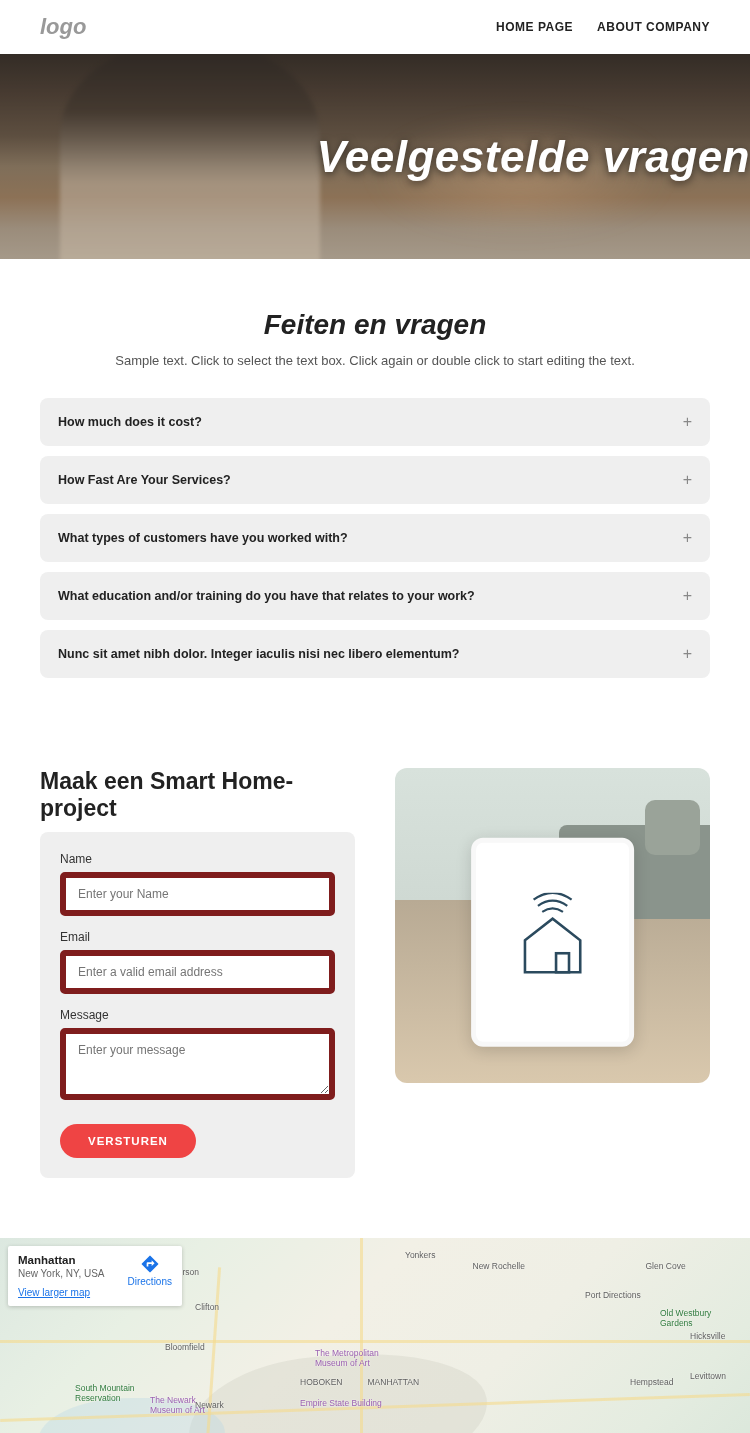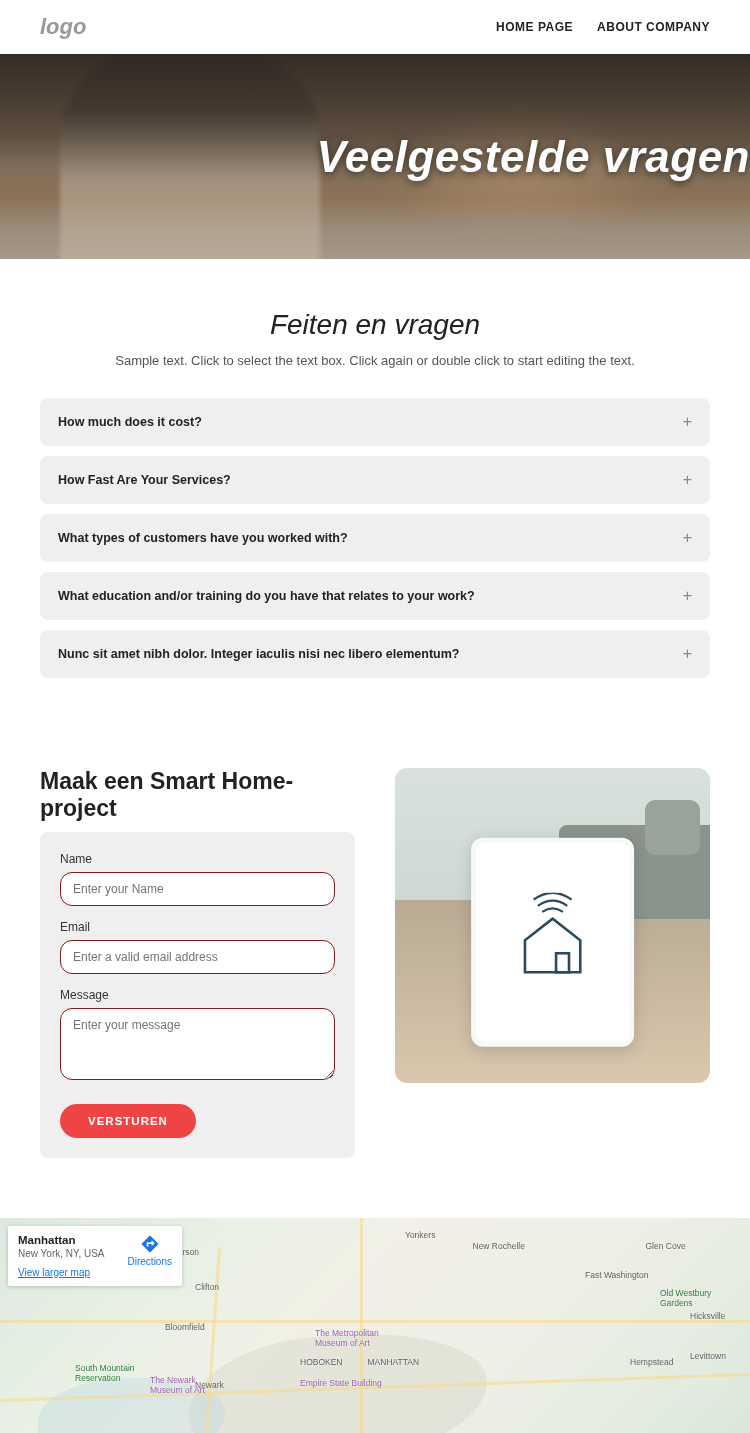--- a/index.html
+++ b/index.html
@@ -13,36 +13,36 @@
   
   
   .hero { position: relative; height: 205px; background: linear-gradient(180deg, #3a3530 0%, #5a4d42 20%, #7a6a58 40%, #ae9a7f 55%, #c29f7a 70%, #d8c8b2 85%, #e8dcc8 100%); display: flex; align-items: center; justify-content: flex-end; overflow: hidden; }
   .hero::before { content: ""; position: absolute; inset: 0; background: rgba(40,30,20,0.35); }
   .hero-woman { position: absolute; left: 60px; bottom: -20px; width: 260px; height: 240px; background: linear-gradient(180deg, #2a2522 0%, #3d342c 30%, #b8a998 60%, #c9baa6 100%); border-radius: 50% 50% 0 0 / 40% 40% 0 0; opacity: 0.6; filter: blur(2px); }
   .hero-blur { position: absolute; right: 80px; top: 30%; width: 300px; height: 120px; background: radial-gradient(ellipse, rgba(255,200,150,0.25), transparent 70%); filter: blur(12px); }
   .hero h1 { position: relative; z-index: 2; color: #fff; font-size: 44px; font-weight: 700; font-style: italic; text-shadow: 0 2px 8px rgba(0,0,0,0.6); letter-spacing: 0.5px; }
   
   
   .faq-section { padding: 50px 40px 60px; text-align: center; }
-  .faq-section h2 { font-size: 28px; font-weight: 400; font-style: italic; color: #222; margin-bottom: 12px; }
+  .faq-section h2 { font-size: 28px; font-weight: 700; font-style: italic; color: #222; margin-bottom: 12px; }
   .faq-section .subtitle { font-size: 13px; color: #555; margin-bottom: 30px; }
   .accordion { display: flex; flex-direction: column; gap: 10px; }
   .accordion-item { background: #efefef; border-radius: 8px; padding: 16px 18px; display: flex; justify-content: space-between; align-items: center; text-align: left; cursor: pointer; }
   .accordion-item span:first-child { font-size: 12.5px; font-weight: 700; color: #222; }
   .plus-icon { color: #888; font-size: 16px; font-weight: 300; line-height: 1; }
   
   
   .contact-section { padding: 30px 40px 60px; display: flex; gap: 40px; align-items: flex-start; }
   .contact-left { flex: 1; }
   .contact-left h2 { font-size: 23px; font-weight: 700; color: #222; margin-bottom: 10px; }
   .contact-left .subtitle { font-size: 12.5px; color: #444; margin-bottom: 28px; }
   .form-box { background: #efefef; border-radius: 8px; padding: 20px; }
   .form-group { margin-bottom: 14px; }
   .form-group label { display: block; font-size: 12px; color: #333; margin-bottom: 6px; }
-  .form-group input, .form-group textarea { width: 100%; padding: 9px 12px; border: 1px solid #7f1d1d; border-radius: 12px; font-size: 12px; color: #555; font-family: inherit; background: #fff; }
+  .form-group input, .form-group textarea { width: 100%; padding: 9px 12px; border: 6px solid #7f1d1d; border-radius: 5px; font-size: 12px; color: #555; font-family: inherit; background: #fff; }
   .form-group textarea { height: 72px; resize: vertical; }
   .submit-btn { background: #ef4444; color: #fff; border: none; padding: 11px 28px; border-radius: 20px; font-size: 11.5px; font-weight: 700; letter-spacing: 1px; cursor: pointer; margin-top: 6px; }
   
   .contact-right { flex: 1; }
   .tablet-image { width: 100%; aspect-ratio: 1; border-radius: 12px; background: linear-gradient(180deg, #d8e2dc 0%, #cfd9d3 42%, #b8aa94 42%, #d9c8ad 100%); position: relative; overflow: hidden; }
   .couch { position: absolute; top: 18%; right: 0; width: 48%; height: 30%; background: #8a948c; border-radius: 8px 0 0 8px; }
   .couch::before { content: ""; position: absolute; top: -25px; right: 10px; width: 55px; height: 55px; background: #9aa399; border-radius: 10px; }
   .tablet-frame { position: absolute; left: 50%; top: 50%; transform: translate(-50%, -42%); width: 52%; aspect-ratio: 0.78; background: #fff; border-radius: 12px; box-shadow: 0 4px 16px rgba(0,0,0,0.15); display: flex; align-items: center; justify-content: center; border: 5px solid #f8f8f8; }
   .tablet-stand { position: absolute; left: 50%; bottom: 16%; transform: translateX(-50%); width: 30%; height: 12px; background: #c9a86b; border-radius: 6px; }
   .house-icon svg { width: 95px; height: 95px; }
@@ -171,21 +171,21 @@
   <div class="map-label" style="left:22%; top:36%;">Bloomfield</div>
   <div class="map-label" style="left:22%; top:10%;">Paterson</div>
   <div class="map-label" style="left:26%; top:22%;">Clifton</div>
   <div class="map-label" style="left:54%; top:4%;">Yonkers</div>
   <div class="map-label" style="left:63%; top:8%;">New Rochelle</div>
   <div class="map-label" style="left:40%; top:48%;">HOBOKEN</div>
   <div class="map-label" style="left:92%; top:32%;">Hicksville</div>
   <div class="map-label" style="left:92%; top:46%;">Levittown</div>
 
   <div class="map-label" style="left:85%; top:8%;padding-left:8px;">Glen Cove</div>
-  <div class="map-label" style="left:78%; top:18%;">Fast Washington</div>
+  <div class="map-label" style="left:78%; top:18%;">Port Directions</div>
   <div class="map-label green" style="left:10%; top:50%; width:60px;">South Mountain Reservation</div>
   <div class="map-label green" style="left:88%; top:24%; width:60px;">Old Westbury Gardens</div>
 
   <div class="map-label muse" style="left:42%; top:38%; width:80px;">The Metropolitan Museum of Art</div>
   <div class="map-label muse" style="left:40%; top:55%;">Empire State Building</div>
   <div class="map-label muse" style="left:20%; top:54%; width:70px;">The Newark Museum of Art</div>
 
   <div class="map-card">
     <div class="row">
       <div>

